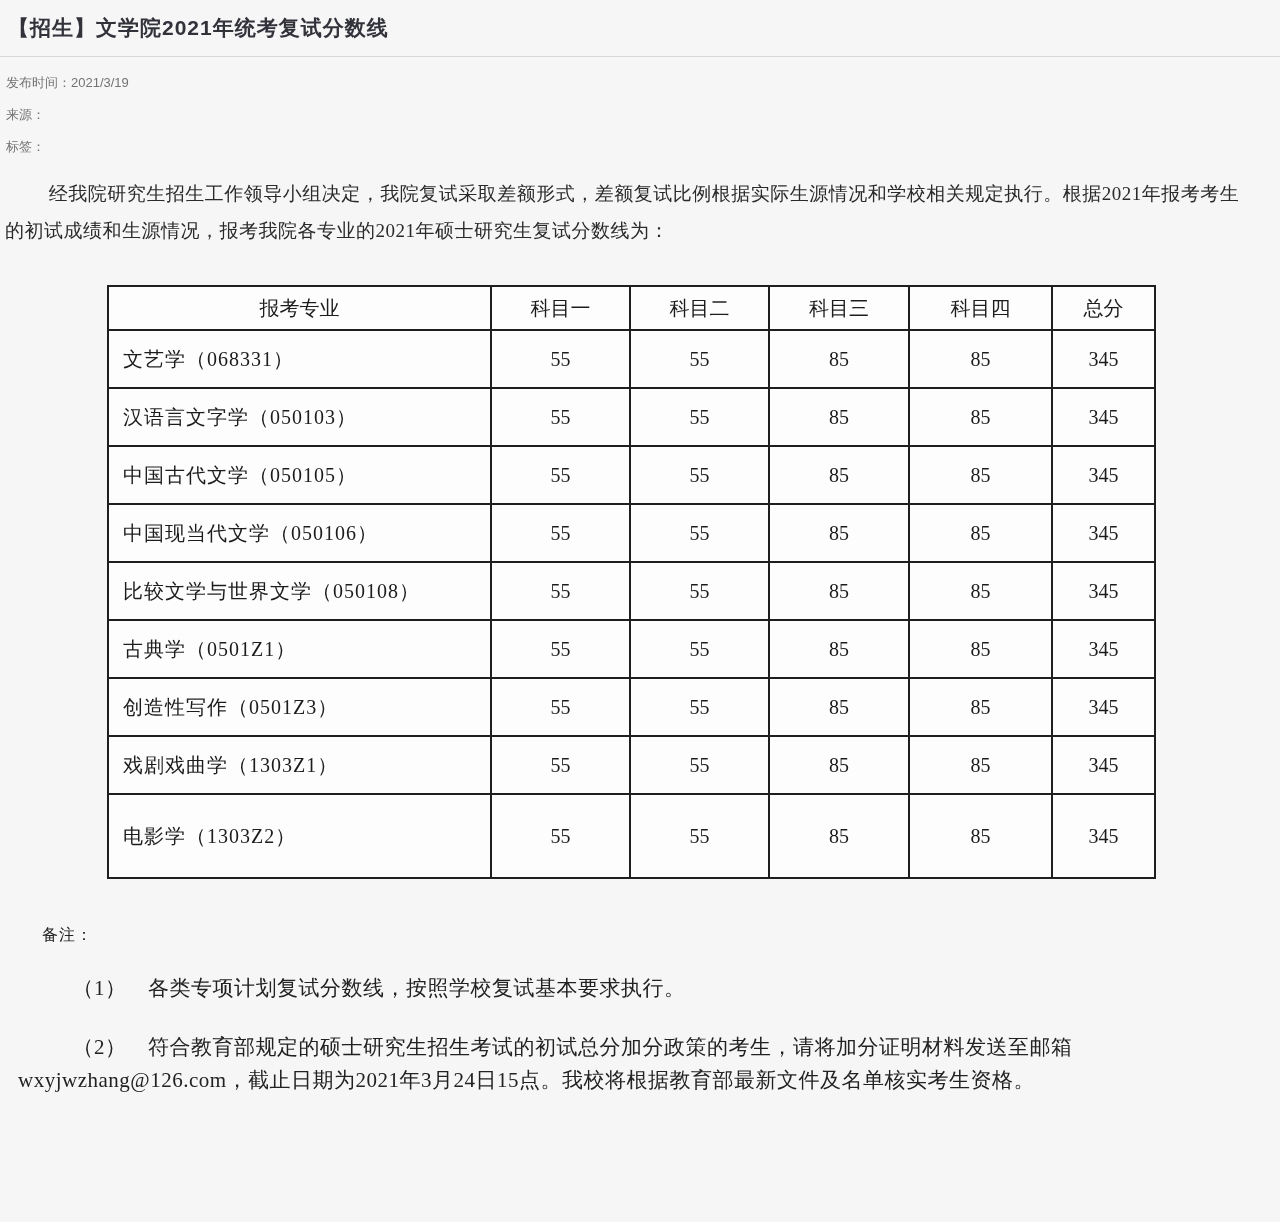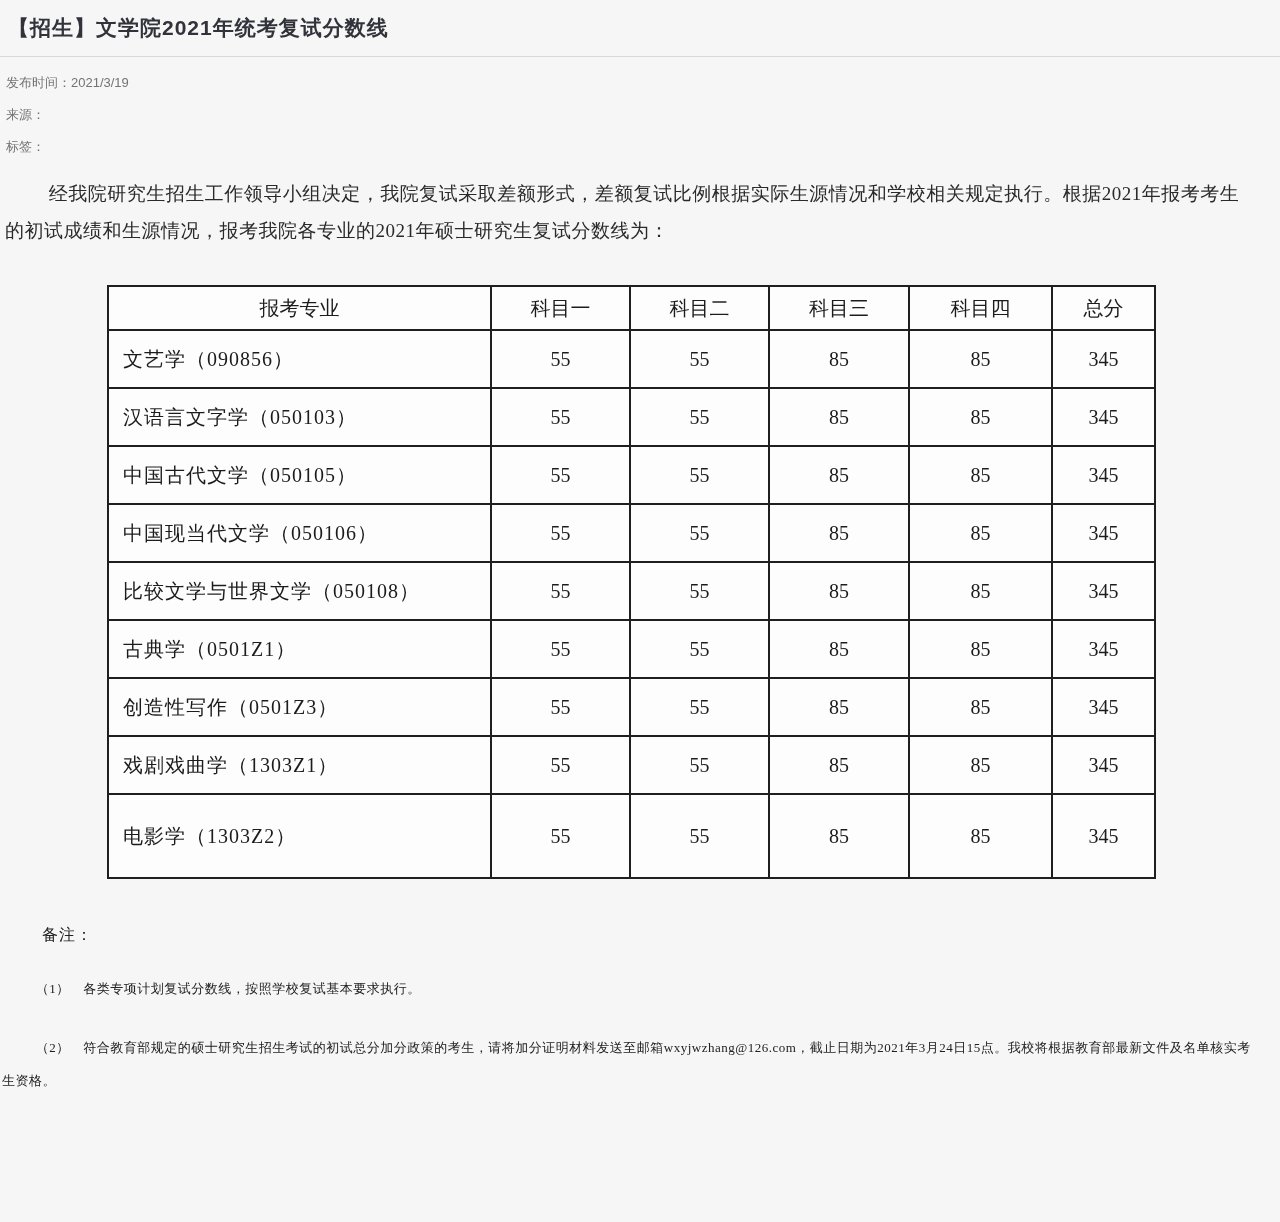--- a/index.html
+++ b/index.html
@@ -66,22 +66,22 @@
   .notes {
     font-family:"Liberation Serif","DejaVu Serif",serif;
     color:#222;
   }
   .notes-heading {
     margin:46px 0 0 42px;
     font-size:16px;
     letter-spacing:1px;
   }
   .note {
-    margin:26px 18px 0 2px;
-    font-size:13px;
+    margin:26px 18px 0 18px;
+    font-size:21px;
     line-height:33px;
     text-indent:2.6em;
     letter-spacing:0.5px;
   }
 </style>
 </head>
 <body>
 
 <h1 class="page-title">【招生】文学院2021年统考复试分数线</h1>
 <hr class="title-divider">
@@ -109,21 +109,21 @@
           <th>报考专业</th>
           <th>科目一</th>
           <th>科目二</th>
           <th>科目三</th>
           <th>科目四</th>
           <th>总分</th>
         </tr>
       </thead>
     <tbody>
         <tr>
-          <td class="major">文艺学（090856）</td>
+          <td class="major">文艺学（068331）</td>
           <td>55</td>
           <td>55</td>
           <td>85</td>
           <td>85</td>
           <td>345</td>
         </tr>
         <tr>
           <td class="major">汉语言文字学（050103）</td>
           <td>55</td>
           <td>55</td>

